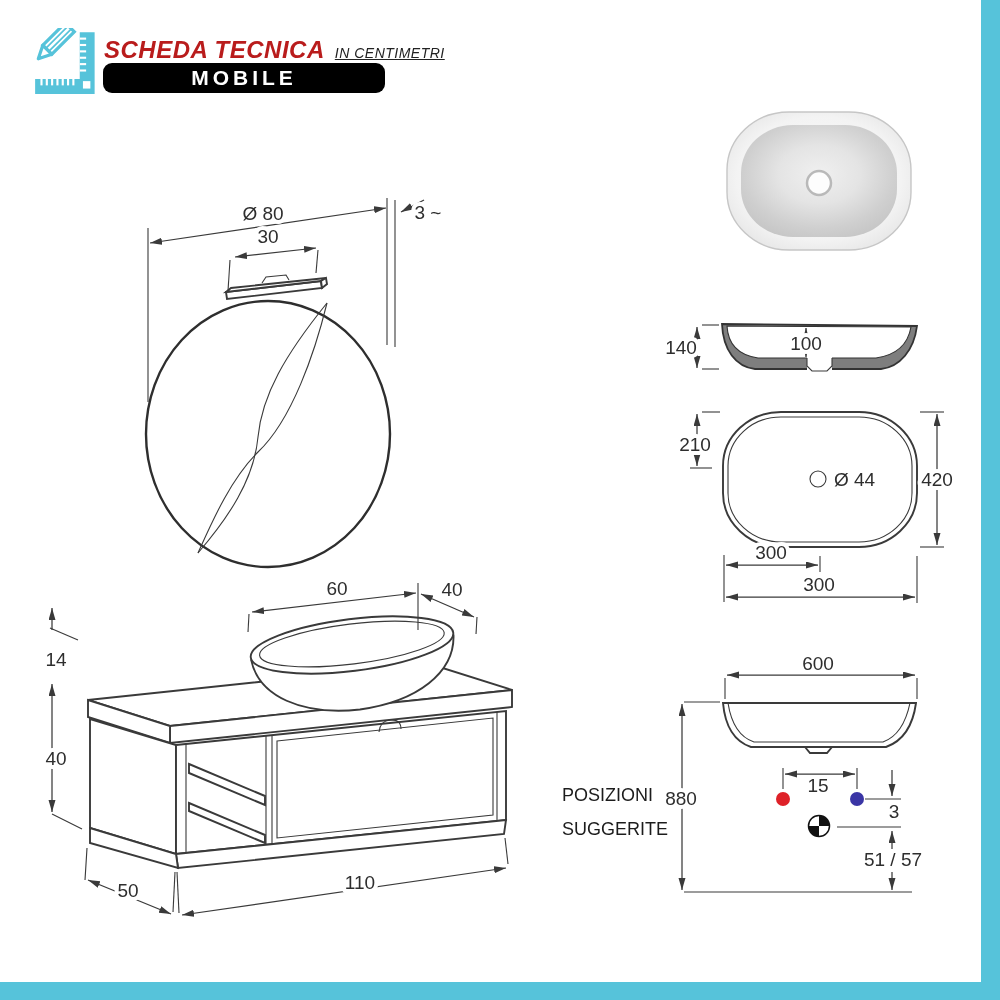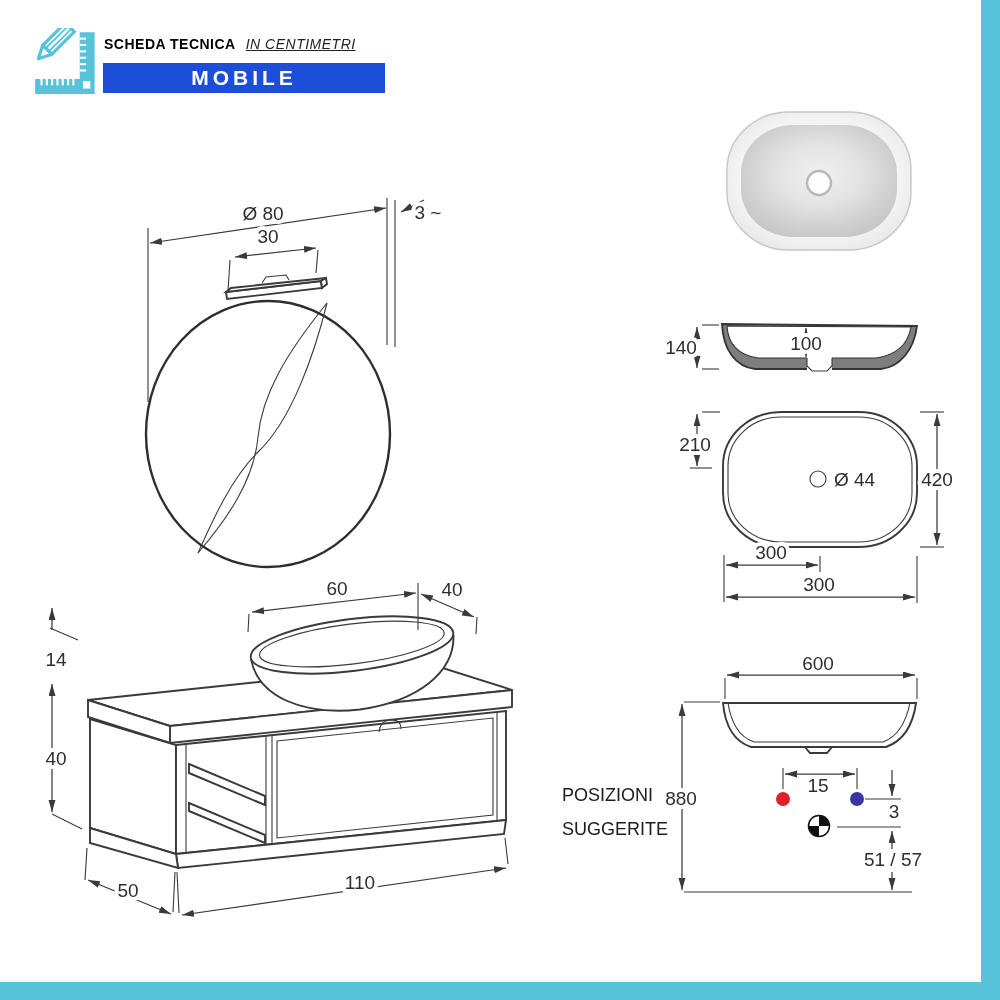--- a/index.html
+++ b/index.html
@@ -2,24 +2,24 @@
 <html><head>
 <meta charset="utf-8">
 <style>
   html,body{margin:0;padding:0;background:#fff;}
   .page{position:relative;width:1000px;height:1000px;background:#fff;overflow:hidden;
         font-family:"Liberation Sans",sans-serif;color:#1c1c1c;}
   .edge-right{position:absolute;top:0;right:0;width:19px;height:100%;background:#56c3da;}
   .edge-bottom{position:absolute;left:0;bottom:0;width:100%;height:18px;background:#56c3da;}
   .logo{position:absolute;left:33px;top:28px;width:68px;height:68px;}
   .title-row{position:absolute;left:104px;top:36px;display:flex;align-items:baseline;gap:10px;}
-  .brand-title{font-weight:bold;font-size:14px;letter-spacing:.5px;color:#000000;}
+  .brand-title{font-style:italic;font-weight:bold;font-size:24px;letter-spacing:.5px;color:#b91c1c;}
   .brand-sub{font-style:italic;font-size:14px;color:#222;letter-spacing:.5px;text-decoration:underline;}
-  .mobile-bar{position:absolute;left:103px;top:63px;width:282px;height:30px;background:#1d4ed8;
-              display:flex;align-items:center;justify-content:center;}
+  .mobile-bar{position:absolute;left:103px;top:63px;width:282px;height:30px;background:#000000;
+              display:flex;align-items:center;justify-content:center;border-radius:9px;}
   .mobile-bar span{color:#fff;font-weight:bold;font-size:21px;letter-spacing:4px;}
   svg.sheet{position:absolute;left:0;top:0;}
   .obj{stroke:#3a3a3a;stroke-width:1.9;fill:#fff;}
   .objthin{stroke:#3a3a3a;stroke-width:1.1;fill:none;}
   .dimline{stroke:#3a3a3a;stroke-width:1.25;fill:none;}
   .wit{stroke:#3a3a3a;stroke-width:1.1;fill:none;}
   .dimtxt{font-family:"Liberation Sans",sans-serif;font-size:19px;fill:#2e2e2e;
           paint-order:stroke;stroke:#fff;stroke-width:8px;stroke-linejoin:round;}
   .notetxt{font-family:"Liberation Sans",sans-serif;font-size:18px;fill:#1c1c1c;}
 </style>

